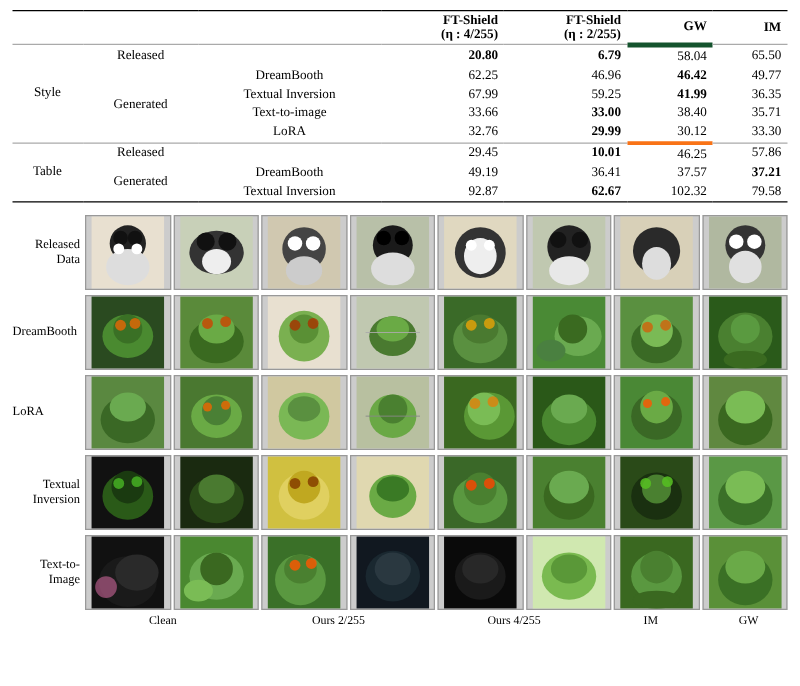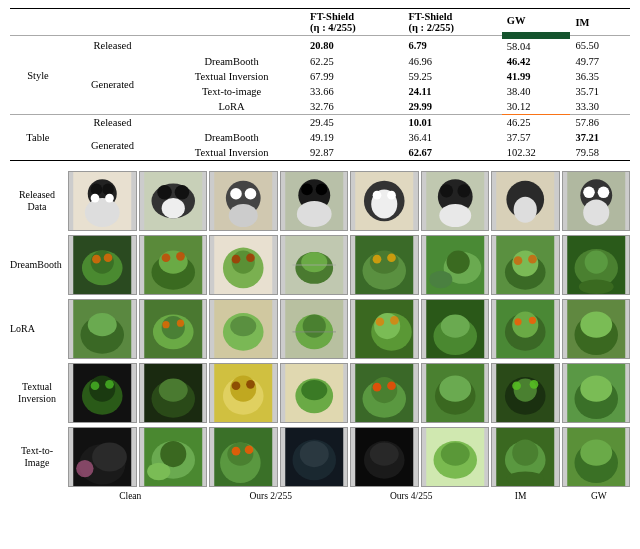--- a/index.html
+++ b/index.html
@@ -26,21 +26,21 @@
     }
 
     table.fid-table {
       width: 100%;
       border-collapse: collapse;
       font-size: 10.5px;
     }
 
     table.fid-table th, table.fid-table td {
       padding: 2px 5px;
-      text-align: left;
+      text-align: right;
     }
 
     table.fid-table td.left-label {
       text-align: center;
       padding-left: 4px;
     }
 
     table.fid-table .top-border {
       border-top: 1.5px solid #000;
     }
@@ -63,21 +63,21 @@
       display: flex;
       align-items: center;
       margin-bottom: 4px;
     }
 
     .row-label {
       width: 58px;
       min-width: 58px;
       font-size: 10px;
       line-height: 1.2;
-      text-align: center;
+      text-align: right;
       padding-right: 4px;
       display: flex;
       align-items: center;
     }
 
     .image-cells {
       display: flex;
       flex: 1;
       gap: 2px;
     }
@@ -139,60 +139,60 @@
       </tr>
     </thead>
     <tbody>
 
       <tr class="section-top">
         <td class="left-label" rowspan="5" style="border-top:1px solid #aaa;">Style</td>
         <td class="left-label" style="border-top:1px solid #aaa;">Released</td>
         <td style="border-top:1px solid #aaa;"></td>
         <td style="border-top:1px solid #aaa;font-weight:bold;">20.80</td>
         <td class="bold" style="border-top:1px solid #aaa;">6.79</td>
-        <td style="border-top:7px solid #14532d;">58.04</td>
+        <td style="border-top:4px solid #14532d;">58.04</td>
         <td style="border-top:1px solid #aaa;">65.50</td>
       </tr>
       <tr>
         <td class="left-label" rowspan="4">Generated</td>
         <td class="left-label">DreamBooth</td>
         <td>62.25</td>
         <td>46.96</td>
         <td class="bold">46.42</td>
         <td>49.77</td>
       </tr>
       <tr>
         <td class="left-label">Textual Inversion</td>
         <td>67.99</td>
         <td>59.25</td>
         <td class="bold">41.99</td>
         <td>36.35</td>
       </tr>
       <tr>
         <td class="left-label">Text-to-image</td>
         <td>33.66</td>
-        <td class="bold">24.11</td>
+        <td class="bold">33.00</td>
         <td>38.40</td>
         <td>35.71</td>
       </tr>
       <tr>
         <td class="left-label">LoRA</td>
         <td>32.76</td>
         <td class="bold">29.99</td>
         <td>30.12</td>
         <td>33.30</td>
       </tr>
 
       <tr class="section-top">
         <td class="left-label" rowspan="3" style="border-top:1px solid #aaa;">Table</td>
         <td class="left-label" style="border-top:1px solid #aaa;">Released</td>
         <td style="border-top:1px solid #aaa;"></td>
         <td style="border-top:1px solid #aaa;">29.45</td>
         <td class="bold" style="border-top:1px solid #aaa;">10.01</td>
-        <td style="border-top:1px solid #f97316;">46.25</td>
+        <td style="border-top:3px solid #f97316;">46.25</td>
         <td style="border-top:1px solid #aaa;">57.86</td>
       </tr>
       <tr>
         <td class="left-label" rowspan="2">Generated</td>
         <td class="left-label">DreamBooth</td>
         <td>49.19</td>
         <td>36.41</td>
         <td>37.57</td>
         <td class="bold">37.21</td>
       </tr>

